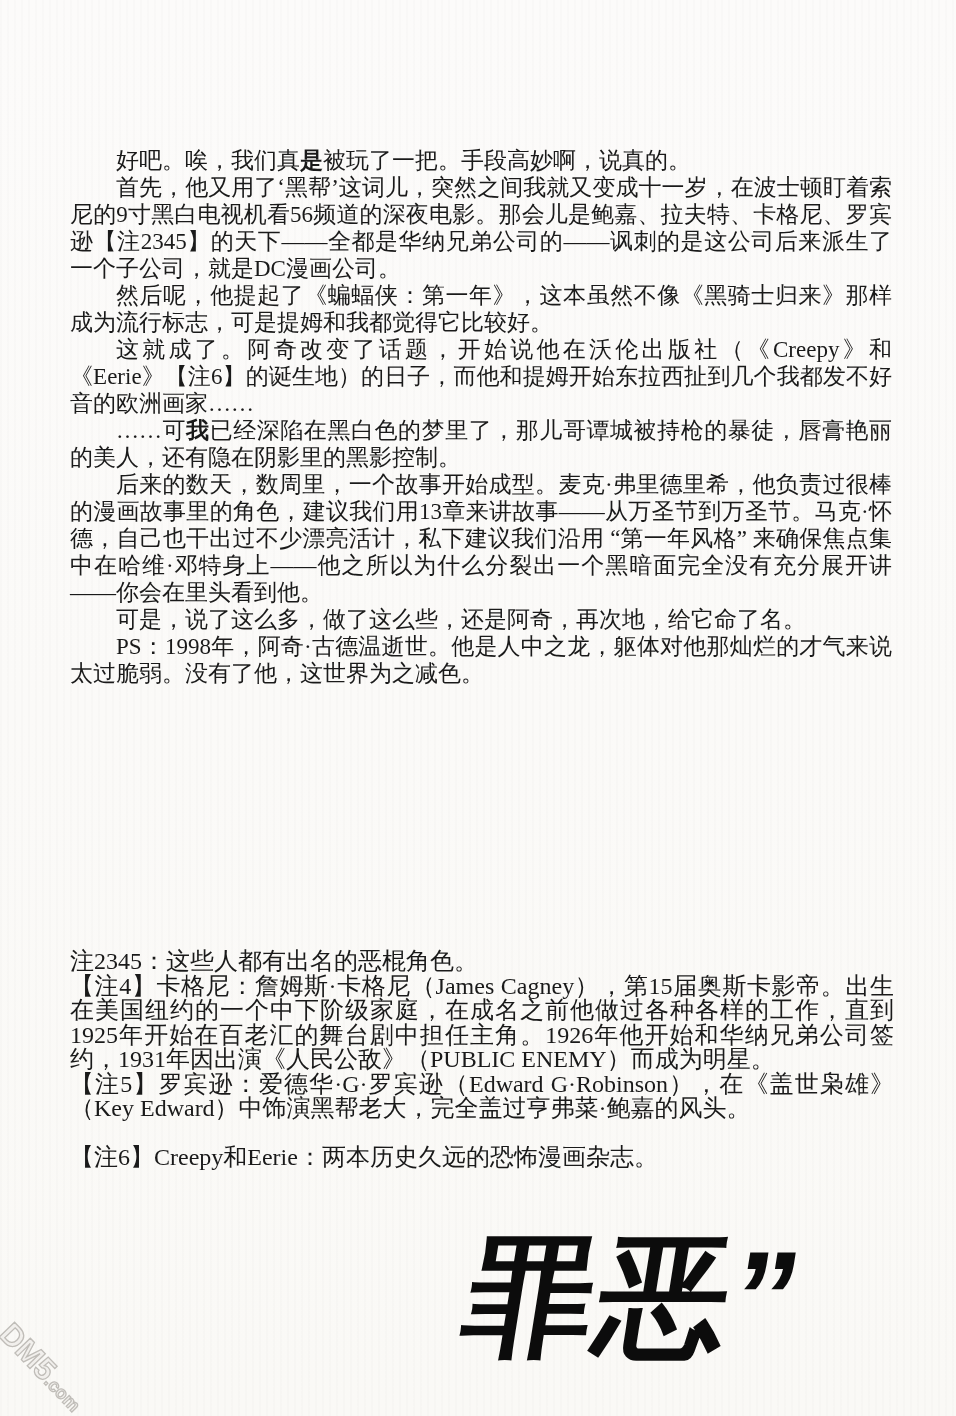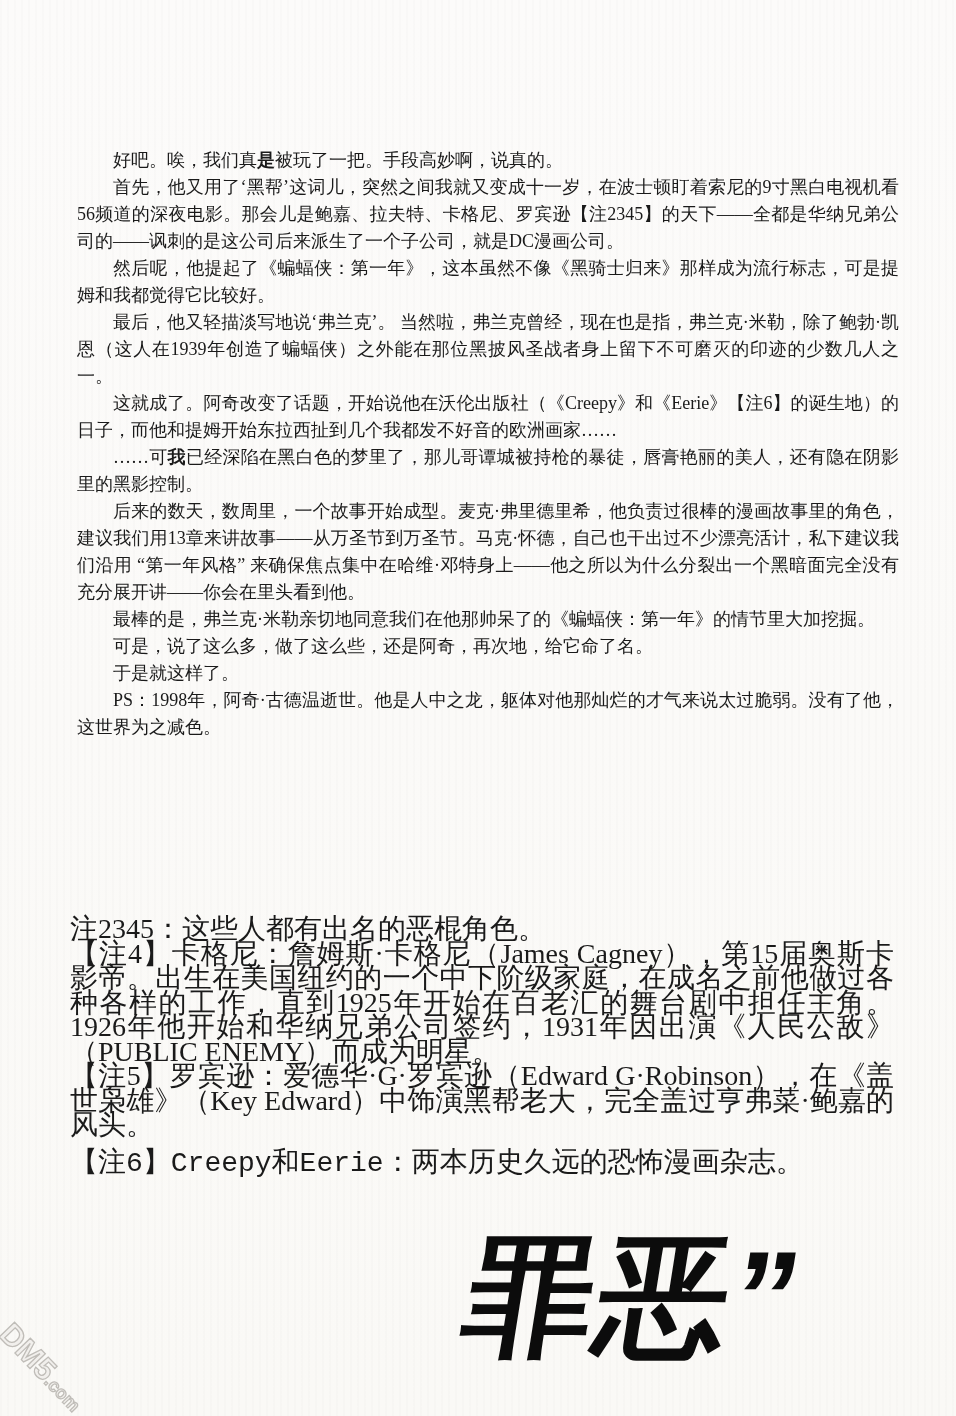--- a/index.html
+++ b/index.html
@@ -22,44 +22,44 @@
     content: "";
     position: absolute;
     inset: 0;
     background:
       repeating-linear-gradient(90deg, rgba(0,0,0,0.012) 0 2px, rgba(255,255,255,0) 2px 7px),
       linear-gradient(#fcfbfa, #faf9f6);
     pointer-events: none;
   }
   #body-text {
     position: absolute;
-    left: 77px;
+    left: 70px;
     top: 147px;
     width: 822px;
-    font-size: 18px;
+    font-size: 23px;
     line-height: 27px;
     text-align: justify;
   }
   #body-text p {
     margin: 0;
     text-indent: 2em;
   }
   #body-text p.gap { }
   .b { font-weight: 700; }
   #footnotes {
     position: absolute;
     left: 70px;
-    top: 917px;
+    top: 949px;
     width: 824px;
-    font-size: 28px;
+    font-size: 24px;
     line-height: 24.5px;
     text-align: justify;
   }
   #footnotes p { margin: 0; }
-  #footnotes p.gap { margin-top: 14px; font-family: Liberation Mono, monospace; }
+  #footnotes p.gap { margin-top: 24px; }
   #title-art {
     position: absolute;
     left: 455px;
     top: 1232px;
     font-family: "Liberation Sans", "DejaVu Sans", sans-serif;
     font-weight: 700;
     font-size: 130px;
     line-height: 1;
     color: #0c0c0c;
     letter-spacing: 4px;
@@ -88,27 +88,24 @@
 </style>
 </head>
 <body>
 
 <div id="page">
 
   <div id="body-text">
       <p><span>好吧。唉，我们真</span><span class="b">是</span><span>被玩了一把。手段高妙啊，说真的。</span></p>
       <p><span>首先，他又用了‘黑帮’这词儿，突然之间我就又变成十一岁，在波士顿盯着索尼的9寸黑白电视机看56频道的深夜电影。那会儿是鲍嘉、拉夫特、卡格尼、罗宾逊【注2345】的天下——全都是华纳兄弟公司的——讽刺的是这公司后来派生了一个子公司，就是DC漫画公司。</span></p>
       <p><span>然后呢，他提起了《蝙蝠侠：第一年》，这本虽然不像《黑骑士归来》那样成为流行标志，可是提姆和我都觉得它比较好。</span></p>
-      <p><span>最后，他又轻描淡写地说‘弗兰克’。 当然啦，弗兰克曾经，现在也是指，弗兰克·米勒，除了鲍勃·凯恩（这人在1939年创造了蝙蝠侠）之外能在那位黑披风圣战者身上留下不可磨灭的印迹的少数几人之一。</span></p>
       <p><span>这就成了。阿奇改变了话题，开始说他在沃伦出版社（《Creepy》和《Eerie》【注6】的诞生地）的日子，而他和提姆开始东拉西扯到几个我都发不好音的欧洲画家……</span></p>
       <p><span>……可</span><span class="b">我</span><span>已经深陷在黑白色的梦里了，那儿哥谭城被持枪的暴徒，唇膏艳丽的美人，还有隐在阴影里的黑影控制。</span></p>
       <p><span>后来的数天，数周里，一个故事开始成型。麦克·弗里德里希，他负责过很棒的漫画故事里的角色，建议我们用13章来讲故事——从万圣节到万圣节。马克·怀德，自己也干出过不少漂亮活计，私下建议我们沿用 “第一年风格” 来确保焦点集中在哈维·邓特身上——他之所以为什么分裂出一个黑暗面完全没有充分展开讲——你会在里头看到他。</span></p>
-      <p><span>最棒的是，弗兰克·米勒亲切地同意我们在他那帅呆了的《蝙蝠侠：第一年》的情节里大加挖掘。</span></p>
       <p><span>可是，说了这么多，做了这么些，还是阿奇，再次地，给它命了名。</span></p>
-      <p><span>于是就这样了。</span></p>
       <p class="gap"><span>PS：1998年，阿奇·古德温逝世。他是人中之龙，躯体对他那灿烂的才气来说太过脆弱。没有了他，这世界为之减色。</span></p>
     </div>
 
   <div id="footnotes">
       <p>注2345：这些人都有出名的恶棍角色。</p>
       <p>【注4】卡格尼：詹姆斯·卡格尼（James Cagney），第15届奥斯卡影帝。出生在美国纽约的一个中下阶级家庭，在成名之前他做过各种各样的工作，直到1925年开始在百老汇的舞台剧中担任主角。1926年他开始和华纳兄弟公司签约，1931年因出演《人民公敌》（PUBLIC ENEMY）而成为明星。</p>
       <p>【注5】罗宾逊：爱德华·G·罗宾逊（Edward G·Robinson），在《盖世枭雄》（Key Edward）中饰演黑帮老大，完全盖过亨弗菜·鲍嘉的风头。</p>
       <p class="gap">【注6】Creepy和Eerie：两本历史久远的恐怖漫画杂志。</p>
     </div>
 

